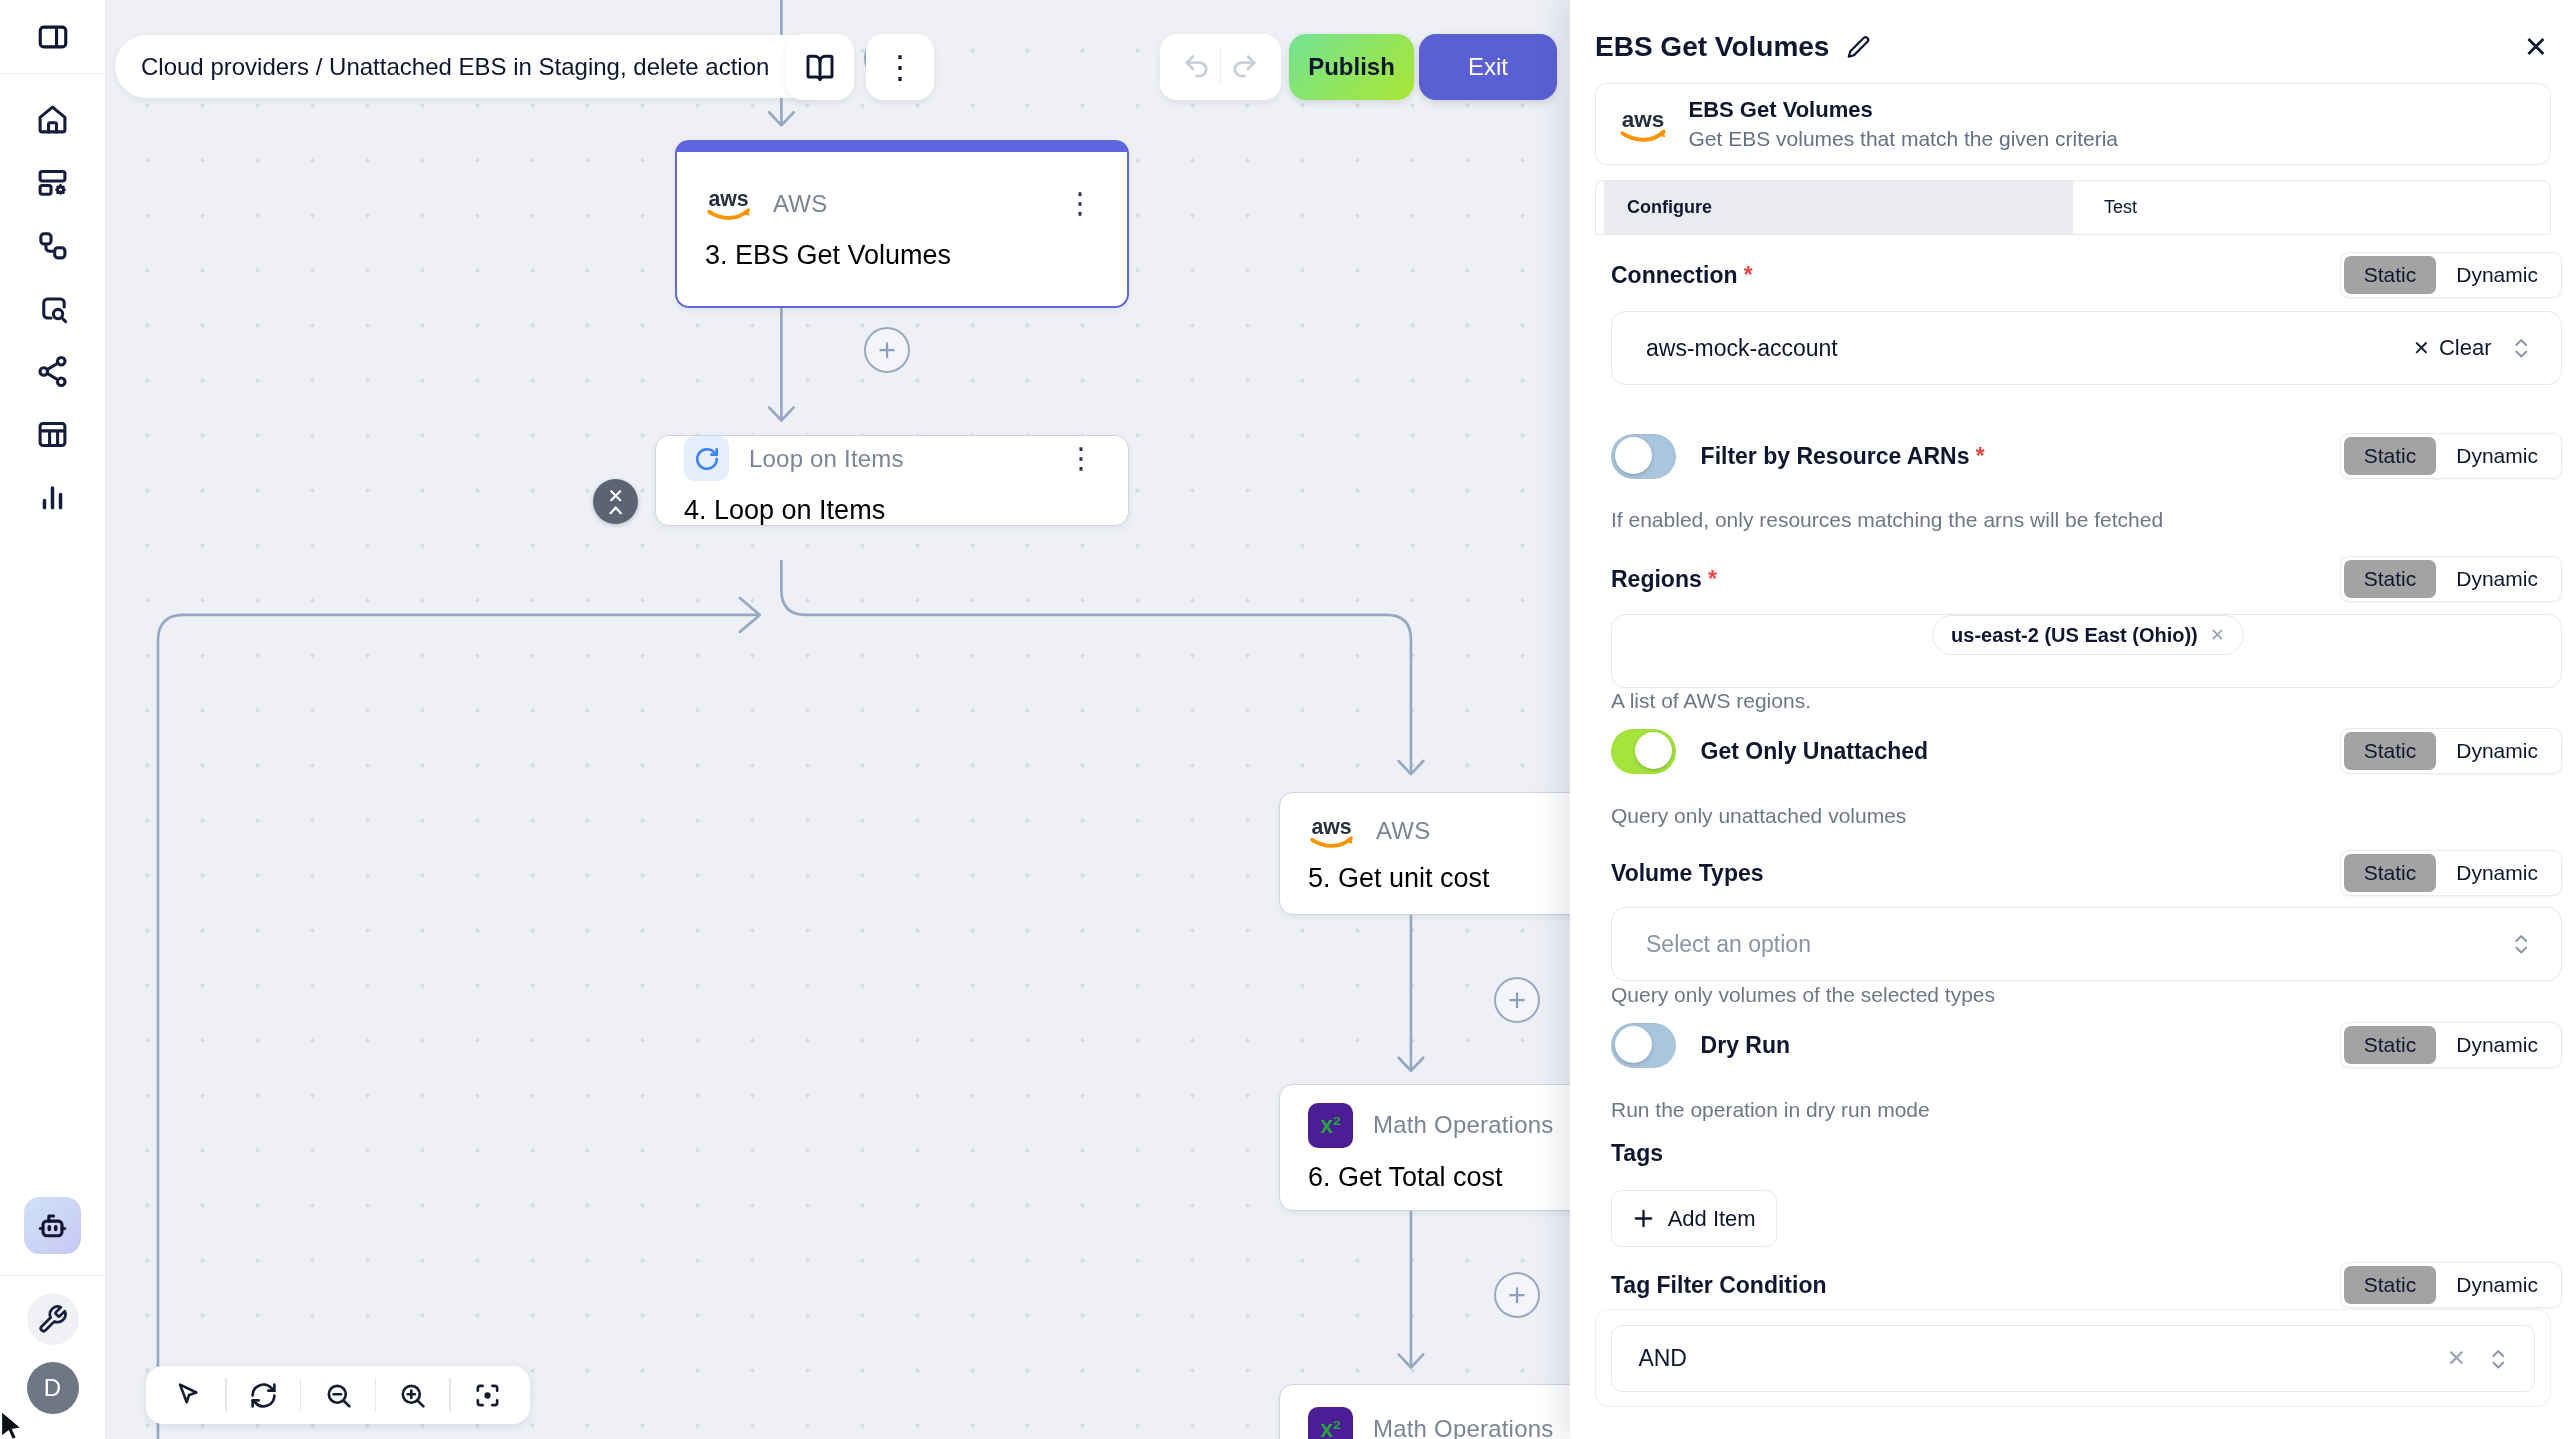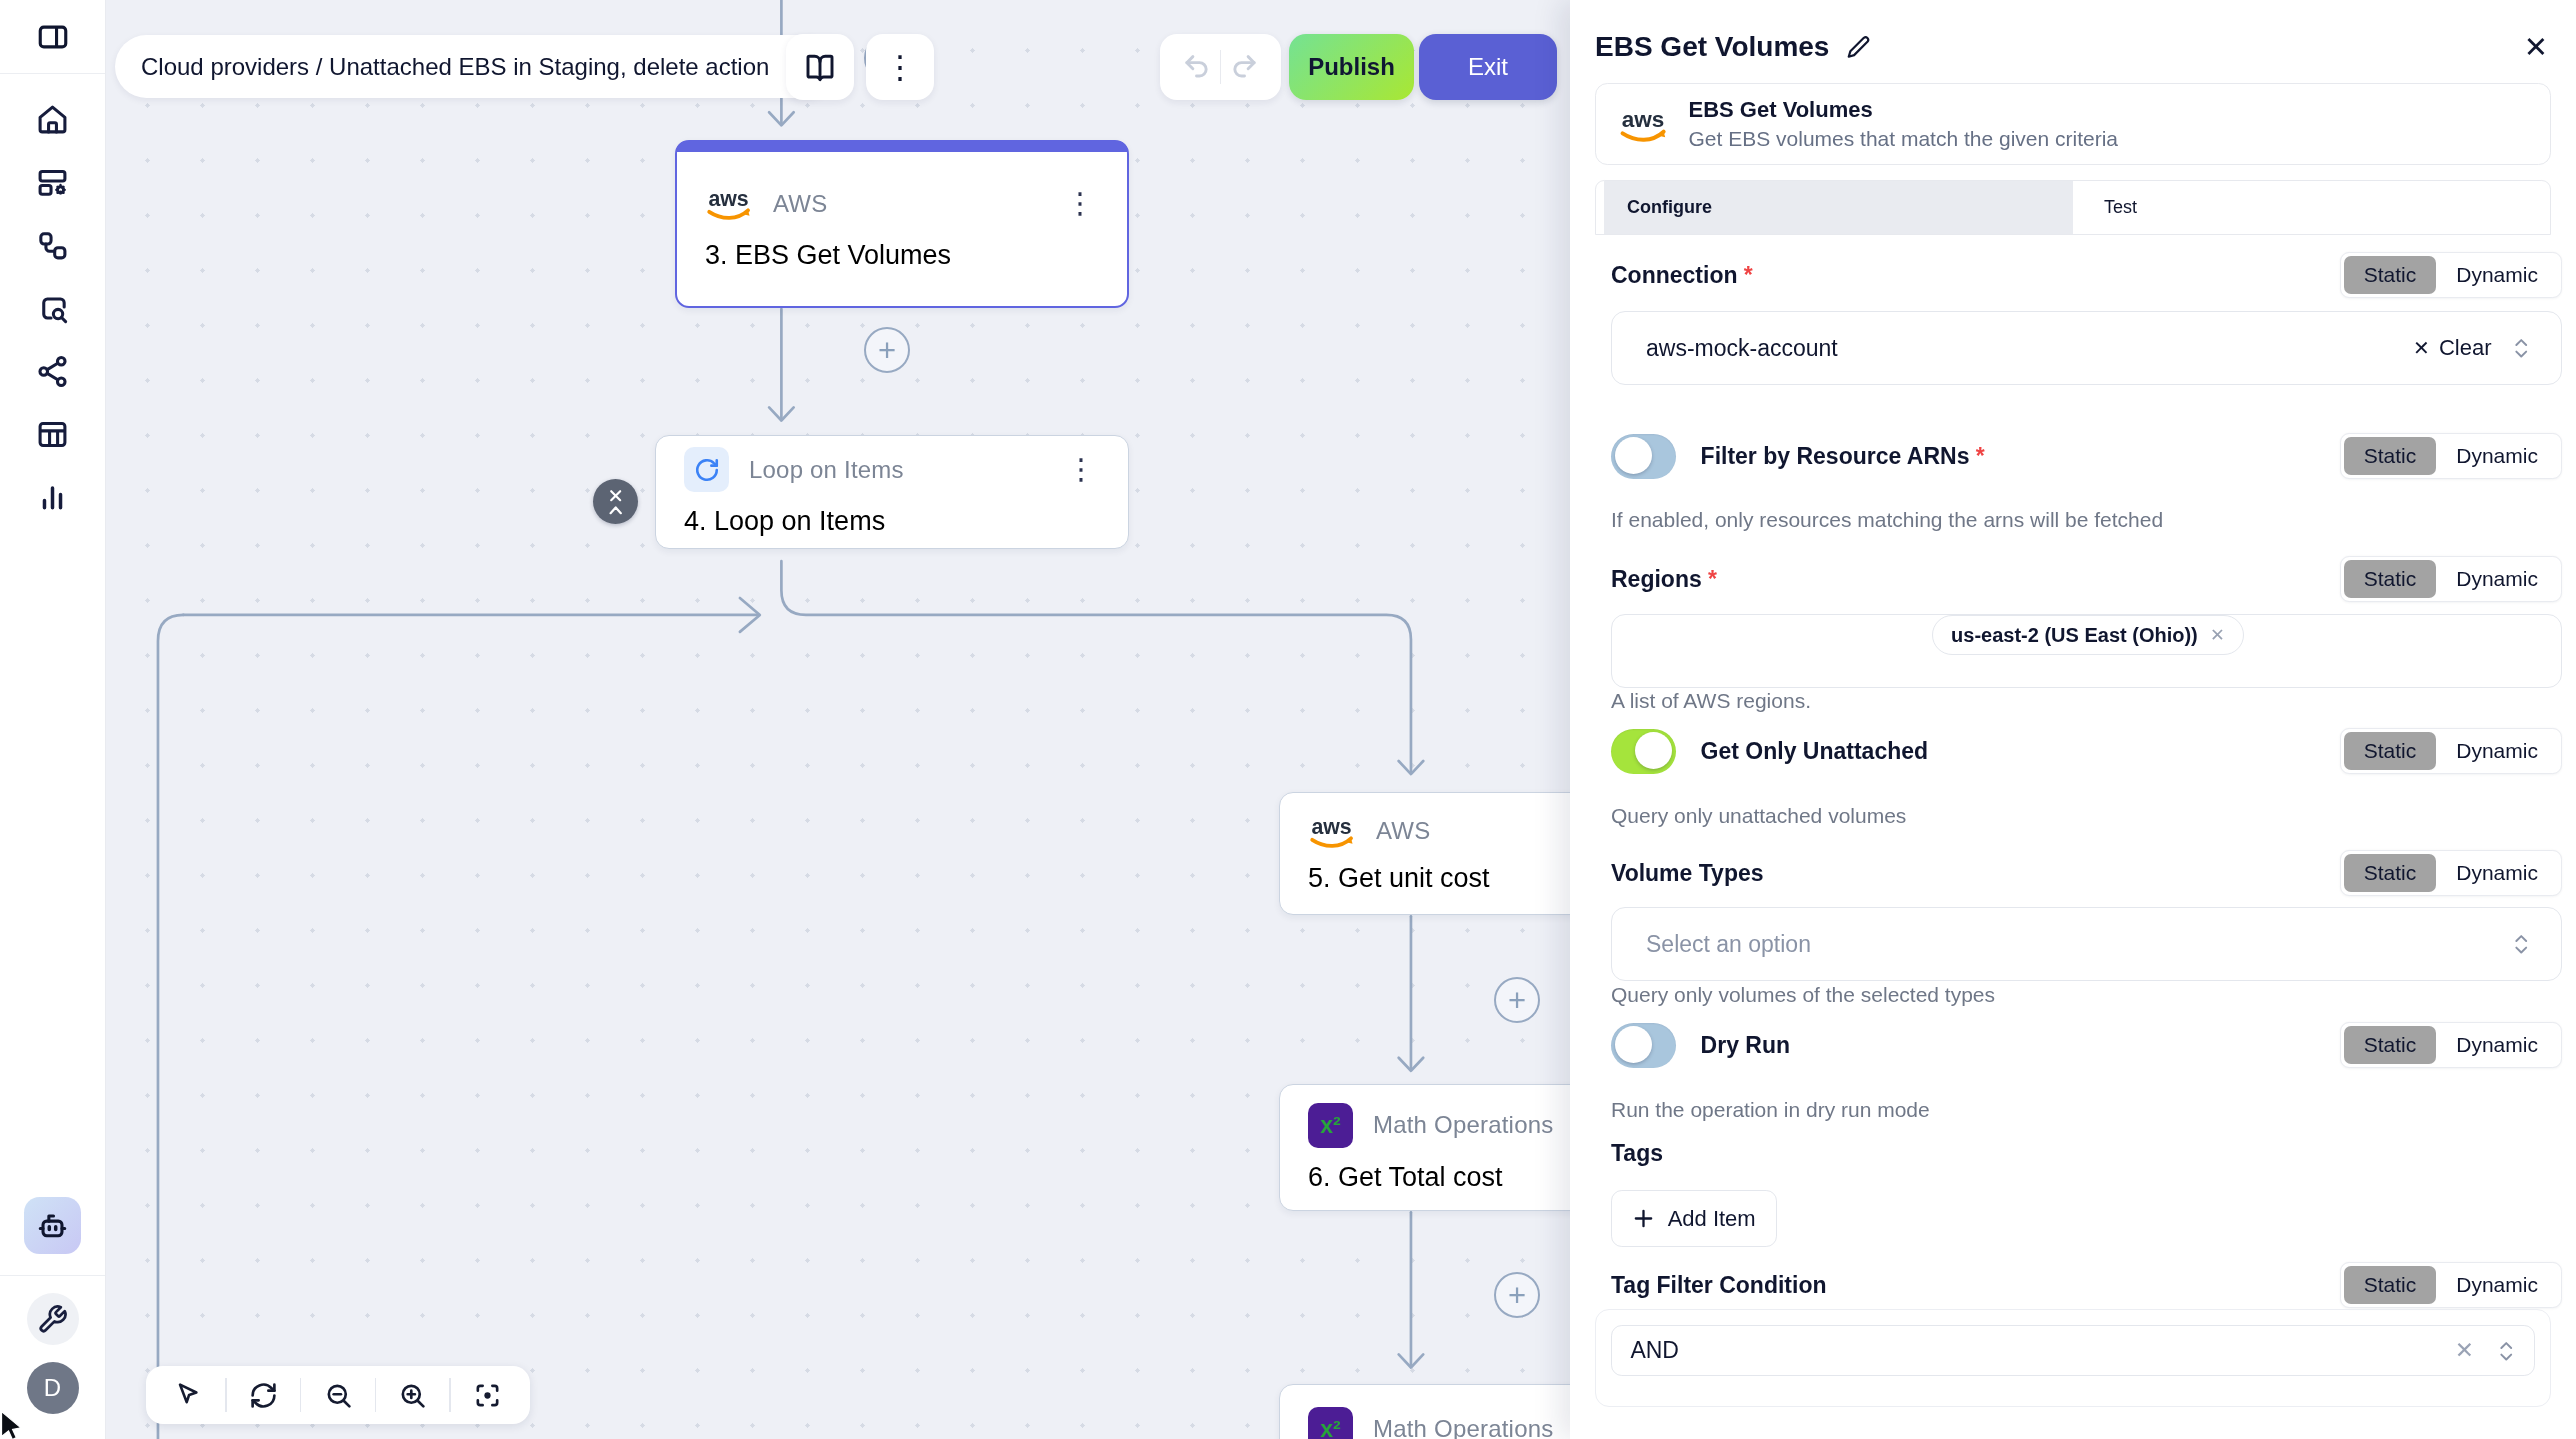--- a/index.html
+++ b/index.html
@@ -99,22 +99,22 @@
   .tgl-row { position:absolute; left:41px; width:951px; height:48px; display:flex; align-items:center; justify-content:space-between; }
   .tgl-left { display:flex; align-items:center; gap:24.6px; }
   .toggle { width:65px; height:45px; border-radius:768px; position:relative; box-shadow:inset 0 0.8px 1.5px rgba(23,31,64,.08); }
   .toggle.off { background:#a9c6dd; }
   .toggle.on { background:#a5e43c; }
   .knob { position:absolute; top:3.8px; width:37px; height:37px; border-radius:50%; background:#fff; box-shadow:0 1.5px 3.8px rgba(23,31,64,.25); }
   .toggle.off .knob { left:3.8px; } .toggle.on .knob { right:3.8px; }
   .add-item { position:absolute; left:41px; width:166px; height:57px; border:1.5px solid #e4e7ed; border-radius:10.8px;
     display:flex; align-items:center; justify-content:center; gap:12.3px; font-size:22px; font-weight:500; color:#10162f; }
   .tf-group { position:absolute; left:25px; top:1309px; width:956px; height:98px; border:1.5px solid #eceef3; border-radius:14px; }
-  .tf-sel { position:absolute; left:15.4px; top:15.4px; right:15.4px; height:51px; border:1.5px solid #e4e7ed; border-radius:10.8px;
-    display:flex; align-items:center; padding:0 18px; gap:23px; }
+  .tf-sel { position:absolute; left:15.4px; top:15.4px; right:15.4px; height:67px; border:1.5px solid #e4e7ed; border-radius:10.8px;
+    display:flex; align-items:center; padding:0 26px; gap:23px; }
 
   .cursor-pointer { position:absolute; left:0px; top:1410px; z-index:100; }
   svg.ic { display:block; }
 </style>
 </head>
 <body>
 
 <div class="stage">
 
   <div class="canvas">
@@ -146,21 +146,21 @@
           <text x="4" y="26" font-size="28" font-weight="bold" fill="#252f3e">aws</text>
           <path d="M5 34 C22 45, 42 45, 56 32" stroke="#f79400" stroke-width="5" fill="none" stroke-linecap="round"></path>
           <path d="M56 32 l2 7 -8 -2" fill="#f79400" stroke="none"></path>
         </svg>
         <span class="node-app">AWS</span>
         <span class="node-kebab">⋮</span>
       </div>
       <div class="node-title">3. EBS Get Volumes</div>
     </div>
 
-    <div class="node" style="left:549px; top:435px; width:474px; height:114px; gap:14px;">
+    <div class="node" style="left:549px; top:435px; width:474px; height:91px; gap:14px;justify-content:space-between;">
       <div class="node-head">
         <span class="icon-tile tile-loop">
           <svg class="ic" width="26" height="26" viewBox="0 0 24 24" fill="none" stroke="#3b82f6" stroke-width="2.4" stroke-linecap="round" stroke-linejoin="round">
             <path d="M21 12a9 9 0 1 1-2.64-6.36L21 8"></path>
               <path d="M21 3v5h-5"></path>
           </svg>
         </span>
         <span class="node-app">Loop on Items</span>
         <span class="node-kebab">⋮</span>
       </div>

